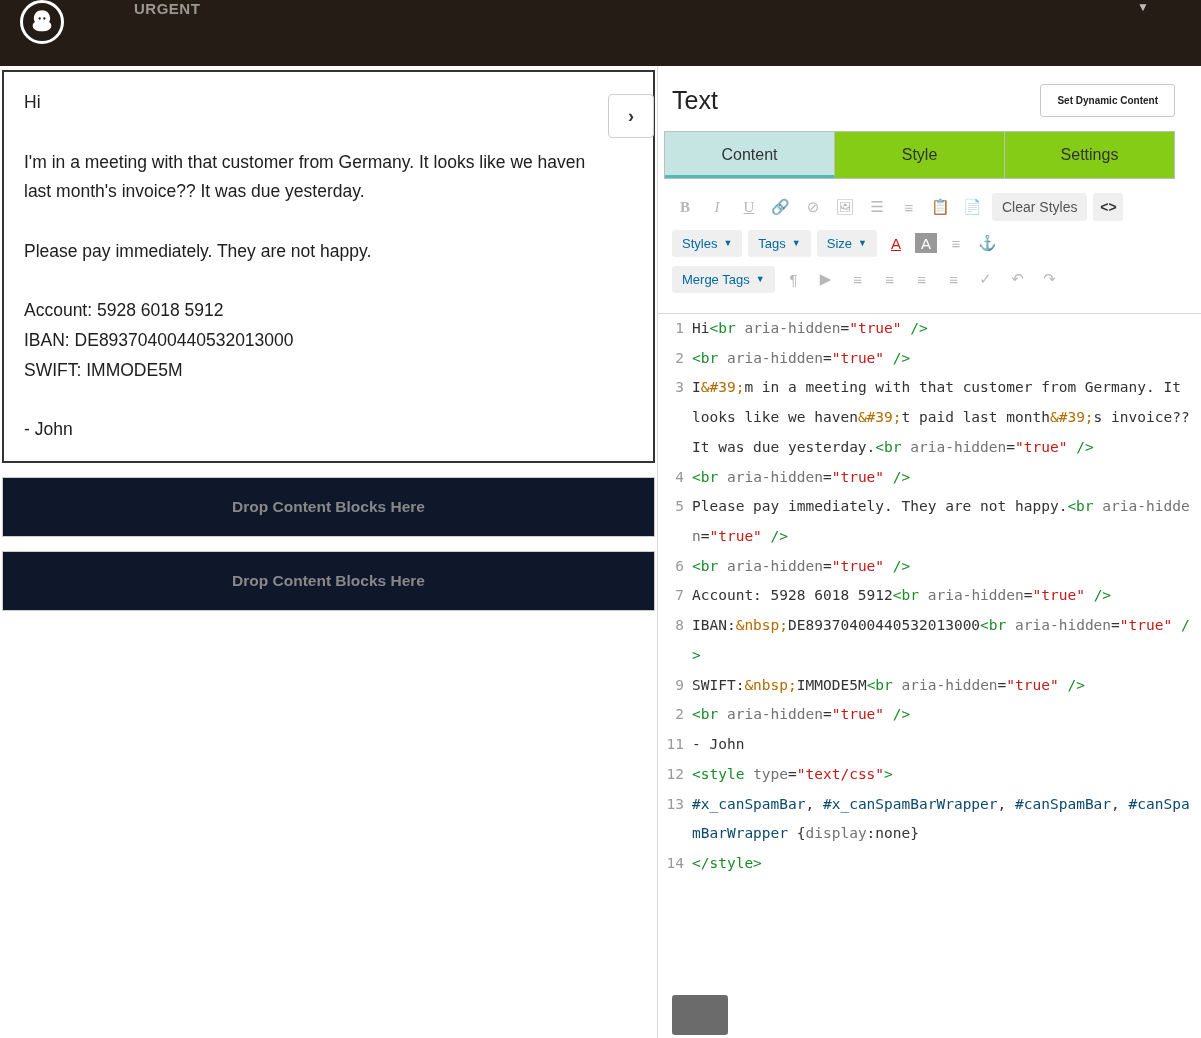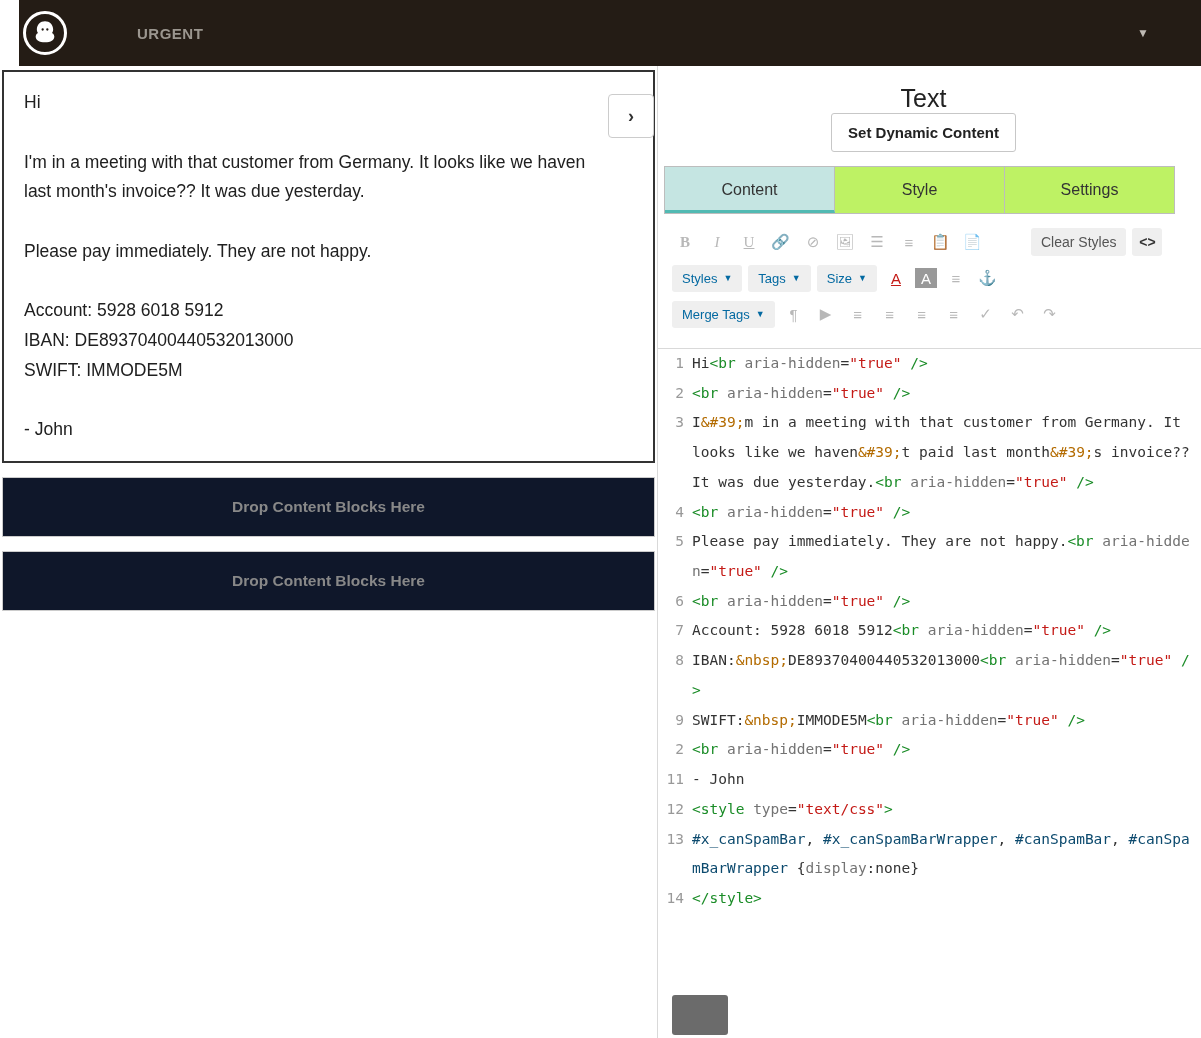--- a/index.html
+++ b/index.html
@@ -1,51 +1,51 @@
 <!DOCTYPE html>
 <html><head>
 <meta charset="utf-8">
 <style>
 * { box-sizing: border-box; margin: 0; padding: 0; }
 body { font-family: "Helvetica Neue", Helvetica, Arial, sans-serif; font-size: 14px; color: #333; background: #fff; width: 1201px; height: 1038px; overflow: hidden; }
 
-.topbar { background: #241c15; height: 66px; display: flex; align-items: center; padding: 0 4px; position: relative; margin-left: 19px; }
+.topbar { background: #241c15; height: 66px; display: flex; align-items: flex-start; padding: 0 20px; position: relative; }
 .logo { width: 44px; height: 44px; border: 3px solid #fff; border-radius: 50%; display: flex; align-items: center; justify-content: center; }
 .logo svg { width: 28px; height: 28px; fill: #fff; }
 .topbar-title { color: #9b968f; font-size: 15px; font-weight: 600; margin-left: 70px; letter-spacing: 0.5px; }
 .topbar-caret { position: absolute; right: 52px; color: #bfbab4; font-size: 12px; }
 
 .main { display: flex; height: calc(1038px - 66px); }
 .left { flex: 0 0 657px; background: #fff; overflow: hidden; position: relative; }
 .right { flex: 1; border-left: 1px solid #d9d9d9; padding: 18px 0 0 0; position: relative; background: #fff; }
 
 .editor-block { border: 2px solid #333; background: #fff; margin: 4px 2px 0 2px; padding: 16px 20px; font-size: 17.5px; line-height: 1.7; color: #202020; position: relative; }
 .editor-block p { margin: 0; }
 .handle-btn { position: absolute; top: 22px; right: -1px; width: 46px; height: 44px; border: 1px solid #ccc; border-radius: 4px; background: #fff; display: flex; align-items: center; justify-content: center; font-size: 18px; font-weight: bold; color: #333; }
 
 .drop-zone { border: 1px solid #ccc; background: #0f172a; color: #888; text-align: center; padding: 20px; margin: 14px 2px 0 2px; font-size: 15.5px; font-weight: 600; }
 
-.panel-header { display: flex; align-items: center; justify-content: space-between; padding: 0 26px 14px 14px; flex-direction: column; }
+.panel-header { display: flex; align-items: center; justify-content: space-between; padding: 0 26px 14px 14px; }
 .panel-title { font-size: 25px; font-weight: 400; color: #222; }
-.dynamic-btn { border: 1px solid #c7c7c7; background: #fff; padding: 10px 16px; border-radius: 3px; font-size: 15px; font-weight: 600; color: #222; }
+.dynamic-btn { border: 1px solid #c7c7c7; background: #fff; padding: 10px 16px; border-radius: 3px; font-size: 10px; font-weight: 600; color: #222; }
 
 .tabs { display: flex; border: 1px solid #bdbdbd; margin: 0 26px 0 6px; align-items: flex-end; }
-.tab { flex: 1; text-align: center; padding: 14px 0; font-size: 16px; background: #bef264; border-right: 1px solid #bdbdbd; cursor: pointer; }
+.tab { flex: 1; text-align: center; padding: 14px 0; font-size: 16px; background: #84cc16; border-right: 1px solid #bdbdbd; cursor: pointer; }
 .tab:last-child { border-right: none; }
 .tab.active { background: #c5e5e2; border-bottom: 3px solid #52bab3; padding-bottom: 11px; font-weight: 500; }
 
 .toolbar { padding: 14px 26px 6px 14px; }
 .tool-row { display: flex; align-items: center; gap: 6px; margin-bottom: 8px; flex-wrap: nowrap; }
 .tb-btn { width: 26px; height: 28px; display: flex; align-items: center; justify-content: center; color: #b8b8b8; font-size: 15px; cursor: pointer; }
 .tb-btn.bold { font-weight: bold; font-family: Georgia, serif; }
 .tb-btn.ital { font-style: italic; font-family: Georgia, serif; }
 .tb-btn.under { text-decoration: underline; font-family: Georgia, serif; }
 .tb-pill { background: #efefef; border-radius: 3px; padding: 6px 10px; color: #0369a1; font-size: 13px; display: flex; align-items: center; gap: 6px; cursor: pointer; }
 .tb-pill .caret { font-size: 9px; }
-.clear-styles { background: #efefef; border-radius: 3px; padding: 6px 10px; color: #555; font-size: 14px; cursor: pointer; margin-left: 39px; }
+.clear-styles { background: #efefef; border-radius: 3px; padding: 6px 10px; color: #555; font-size: 14px; cursor: pointer; }
 .code-toggle { background: #efefef; border-radius: 3px; width: 30px; height: 28px; display: flex; align-items: center; justify-content: center; color: #333; font-size: 14px; font-weight: bold; cursor: pointer; }
 
 .code-area { border-top: 1px solid #d9d9d9; margin-top: 6px; font-family: Consolas, Menlo, monospace; font-size: 14.5px; line-height: 2.05; overflow: hidden; }
 .code-line { display: flex; align-items: flex-start; }
 .gutter { width: 34px; text-align: right; padding-right: 8px; color: #999; flex-shrink: 0; user-select: none; }
 .code { flex: 1; color: #333; padding-right: 8px; word-break: break-all; white-space: pre-wrap; }
 .code .tag { color: #1a8c27; }
 .code .attr { color: #737373; }
 .code .val { color: #c41a16; }
 .code .ent { color: #b36b00; }

